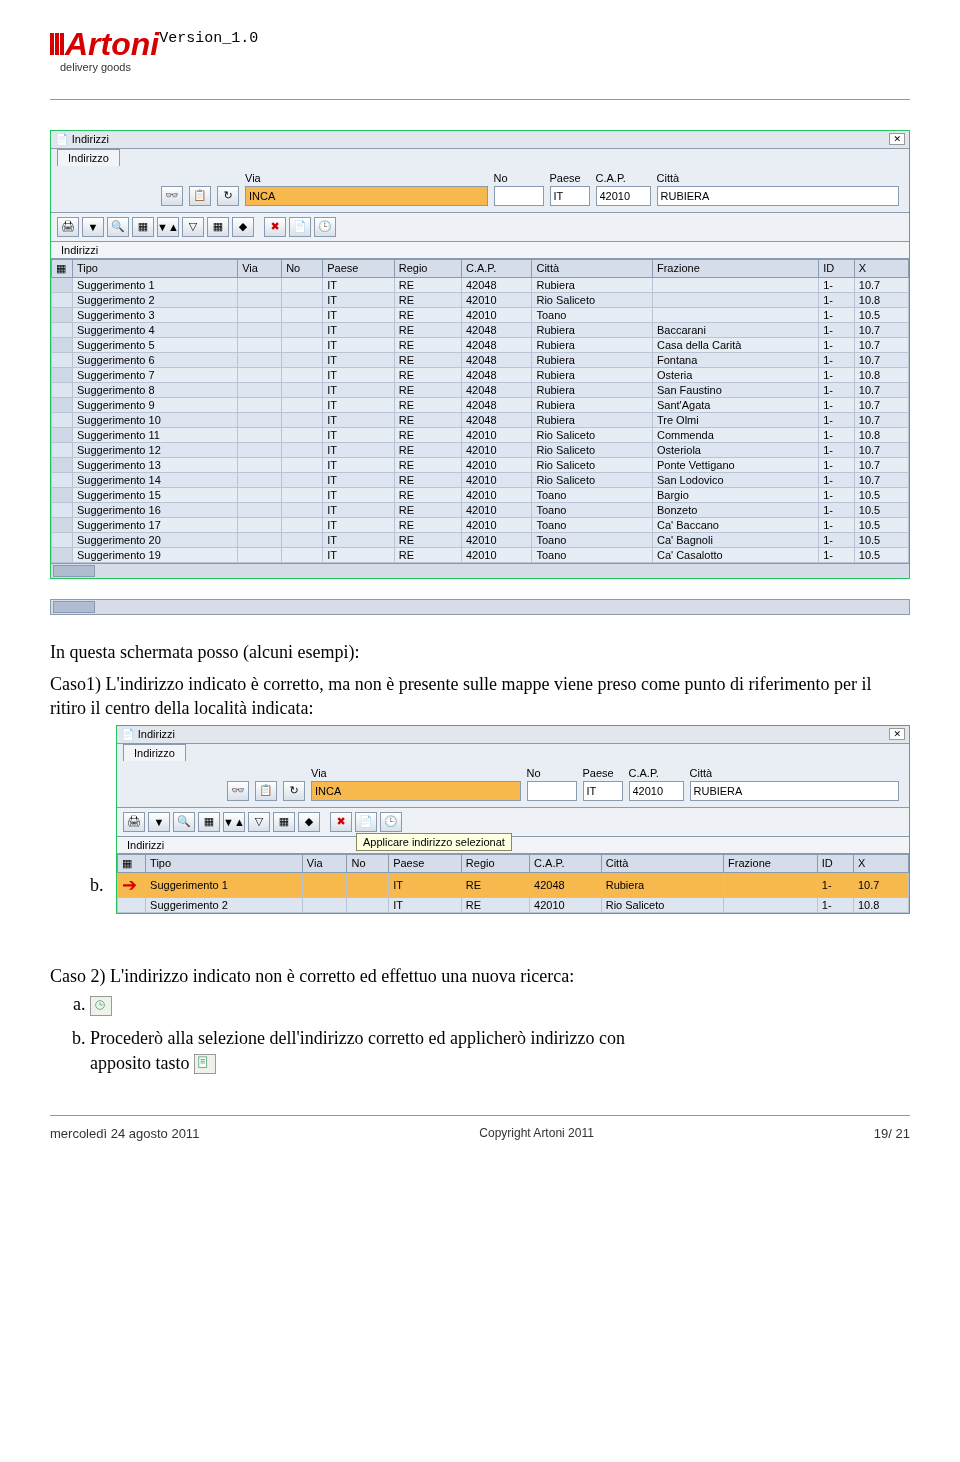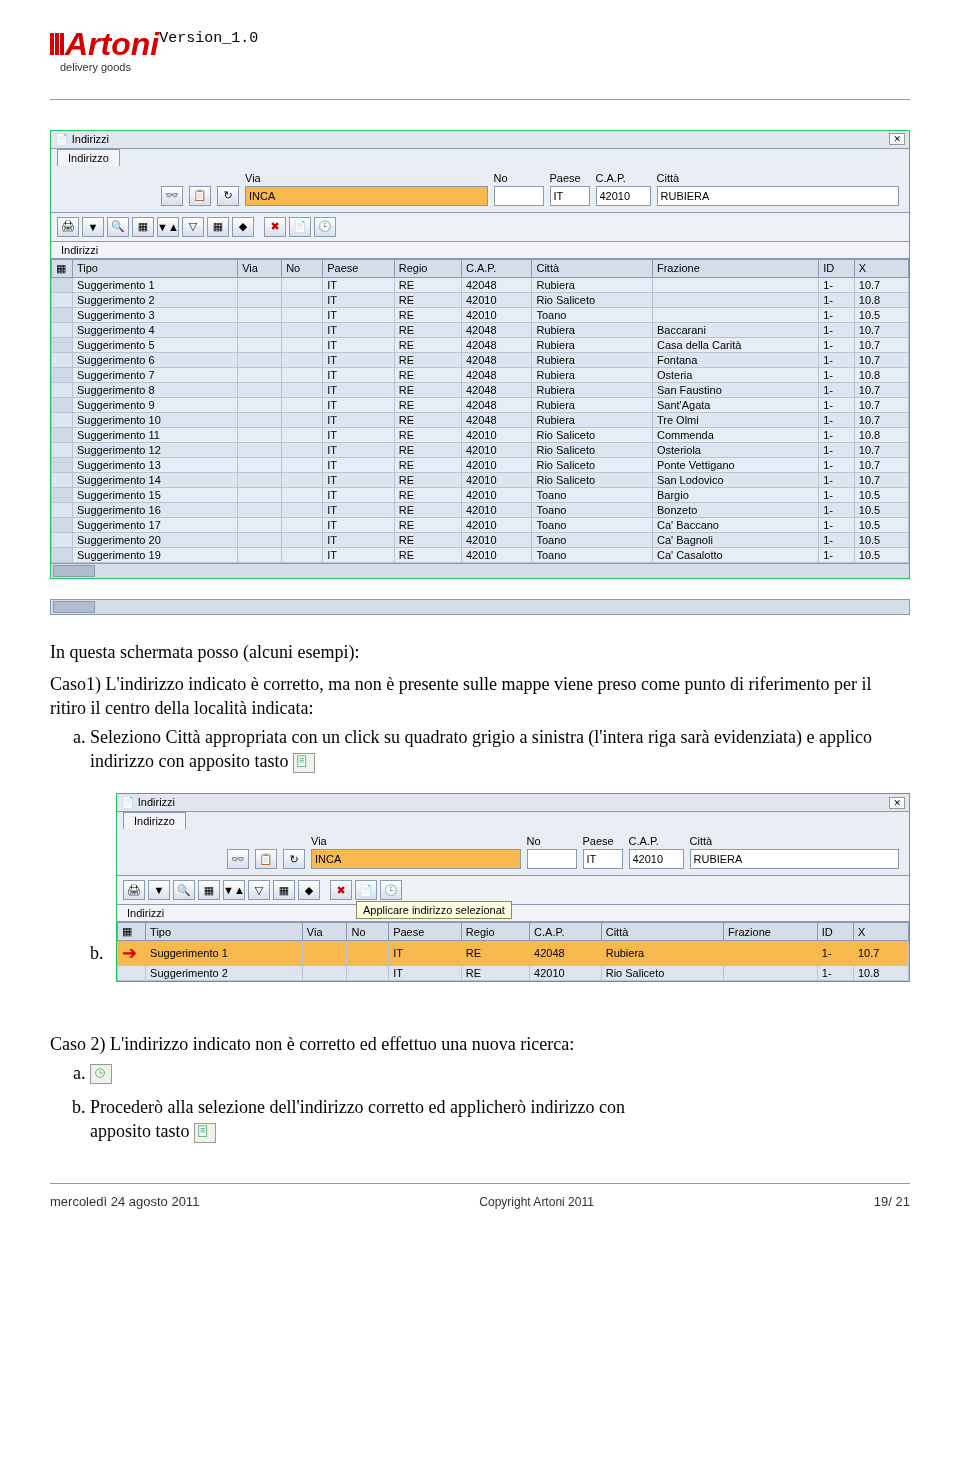--- a/index.html
+++ b/index.html
@@ -373,30 +373,20 @@
     <div class="scrollbar-h">
         <div class="thumb"></div>
       </div>
   </div>
   <div class="scrollbar-h" style="border:1px solid #8a9bb0; margin-bottom:25px">
       <div class="thumb"></div>
     </div>
 
   <p class="body-text">In questa schermata posso (alcuni esempi):</p>
   <p class="body-text">Caso1) L'indirizzo indicato è corretto, ma non è presente sulle mappe viene preso come punto di riferimento per il ritiro il centro della località indicata:</p>
-  <ol class="alpha">
-    <li><span>Seleziono Città appropriata con un click su quadrato grigio a sinistra (l'intera riga sarà evidenziata) e applico indirizzo con apposito tasto</span>
-      <span class="inline-icon doc"><svg viewBox="0 0 16 16">
-            <rect x="2" y="1" width="9" height="12" fill="#fff" stroke="#5a7"></rect>
-            <line x1="4" y1="4" x2="9" y2="4" stroke="#5a7"></line>
-            <line x1="4" y1="6" x2="9" y2="6" stroke="#5a7"></line>
-            <line x1="4" y1="8" x2="9" y2="8" stroke="#5a7"></line>
-          </svg></span>
-    </li>
-  </ol>
 
   <div style="display:flex; align-items:flex-start;">
     <span class="bullet-b" style="margin-left:40px; margin-top:150px">b.</span>
     <div class="sap-frame" style="flex:1">
       <div class="sap-titlebar">
         <span>📄 <span>Indirizzi</span></span>
         <span class="close">✕</span>
       </div>
       <div><span class="panel-tab">Indirizzo</span></div>
       <div class="form-row">

